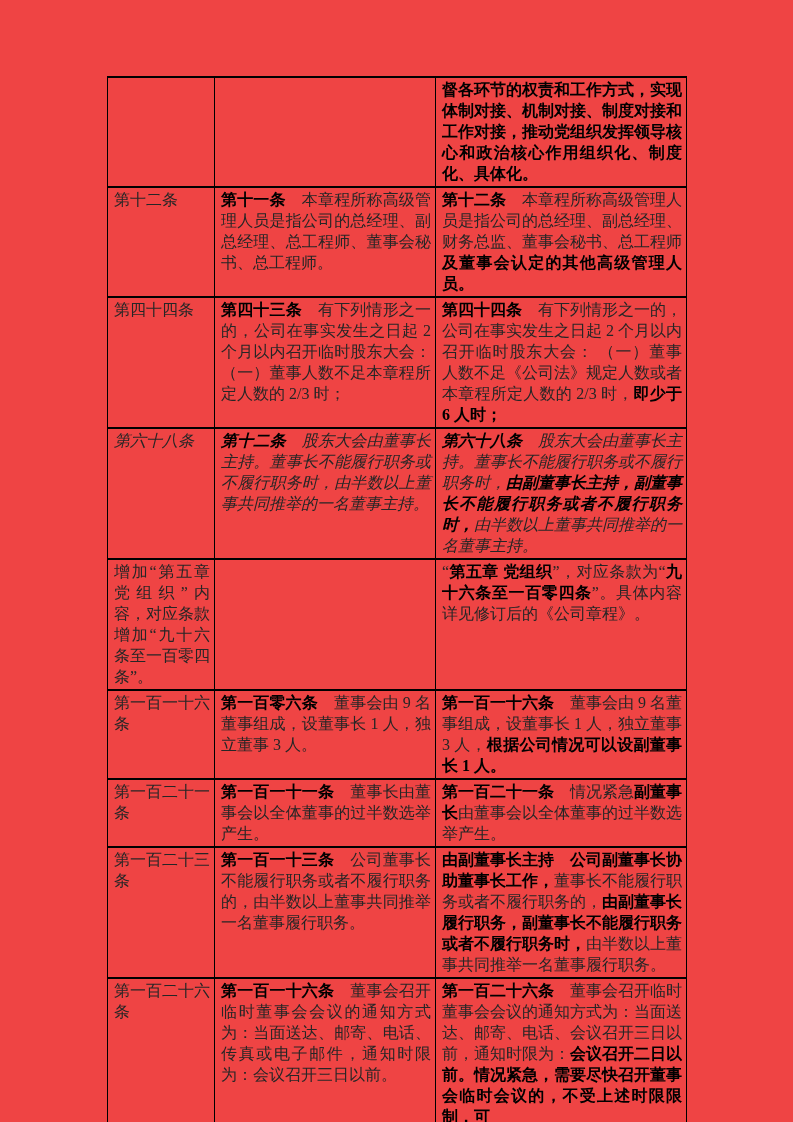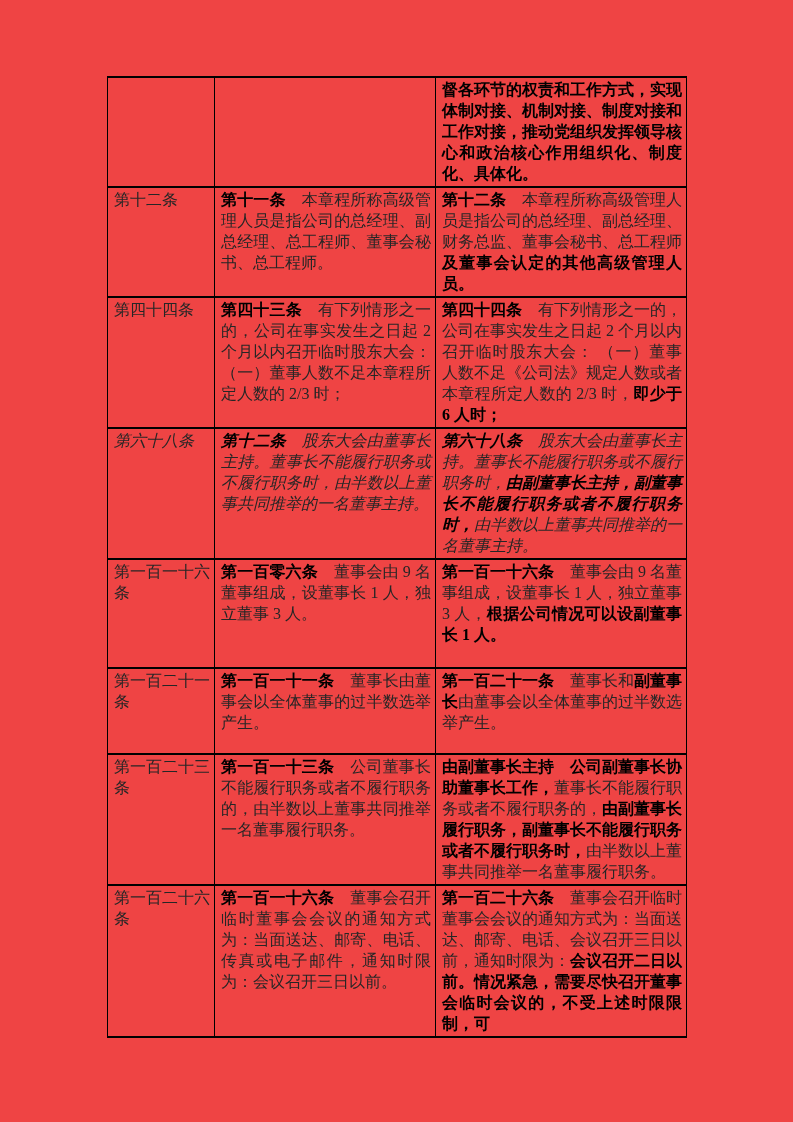--- a/index.html
+++ b/index.html
@@ -79,28 +79,33 @@
           <td><span>第四十四条</span></td>
           <td><span class="b">第四十三条</span><span>　有下列情形之一的，公司在事实发生之日起 2 个月以内召开临时股东大会： （一）董事人数不足本章程所定人数的 2/3 时；</span></td>
           <td><span class="b">第四十四条</span><span>　有下列情形之一的，公司在事实发生之日起 2 个月以内召开临时股东大会： （一）董事人数不足《公司法》规定人数或者本章程所定人数的 2/3 时，</span><span class="b">即少于 6 人时；</span></td>
         </tr>
         <tr>
           <td><span>第六十八条</span></td>
           <td><span class="b">第十二条</span><span>　股东大会由董事长主持。董事长不能履行职务或不履行职务时，由半数以上董事共同推举的一名董事主持。</span></td>
           <td><span class="b">第六十八条</span><span>　股东大会由董事长主持。董事长不能履行职务或不履行职务时，</span><span class="b">由副董事长主持，副董事长不能履行职务或者不履行职务时，</span><span>由半数以上董事共同推举的一名董事主持。</span></td>
         </tr>
         <tr>
+          <td><span>增加“第五章 党组织”内容，对应条款增加“九十六条至一百零四条”。</span></td>
+          <td></td>
+          <td><span>“</span><span class="b">第五章 党组织</span><span>”，对应条款为“</span><span class="b">九十六条至一百零四条</span><span>”。具体内容详见修订后的《公司章程》。</span></td>
+        </tr>
+        <tr>
           <td><span>第一百一十六条</span></td>
           <td><span class="b">第一百零六条</span><span>　董事会由 9 名董事组成，设董事长 1 人，独立董事 3 人。</span></td>
           <td><span class="b">第一百一十六条</span><span>　董事会由 9 名董事组成，设董事长 1 人，独立董事 3 人，</span><span class="b">根据公司情况可以设副董事长 1 人。</span></td>
         </tr>
         <tr>
           <td><span>第一百二十一条</span></td>
           <td><span class="b">第一百一十一条</span><span>　董事长由董事会以全体董事的过半数选举产生。</span></td>
-          <td><span class="b">第一百二十一条</span><span>　董事长和</span><span class="b">副董事长</span><span>由董事会以全体董事的过半数选举产生。</span></td>
+          <td><span class="b">第一百二十一条</span><span>　情况紧急</span><span class="b">副董事长</span><span>由董事会以全体董事的过半数选举产生。</span></td>
         </tr>
         <tr>
           <td><span>第一百二十三条</span></td>
           <td><span class="b">第一百一十三条</span><span>　公司董事长不能履行职务或者不履行职务的，由半数以上董事共同推举一名董事履行职务。</span></td>
           <td><span class="b">由副董事长主持　公司副董事长协助董事长工作，</span><span>董事长不能履行职务或者不履行职务的，</span><span class="b">由副董事长履行职务，副董事长不能履行职务或者不履行职务时，</span><span>由半数以上董事共同推举一名董事履行职务。</span></td>
         </tr>
         <tr>
           <td><span>第一百二十六条</span></td>
           <td><span class="b">第一百一十六条</span><span>　董事会召开临时董事会会议的通知方式为：当面送达、邮寄、电话、传真或电子邮件，通知时限为：会议召开三日以前。</span></td>
           <td><span class="b">第一百二十六条</span><span>　董事会召开临时董事会会议的通知方式为：当面送达、邮寄、电话、会议召开三日以前，通知时限为：</span><span class="b">会议召开二日以前。情况紧急，需要尽快召开董事会临时会议的，不受上述时限限制，可</span></td>

